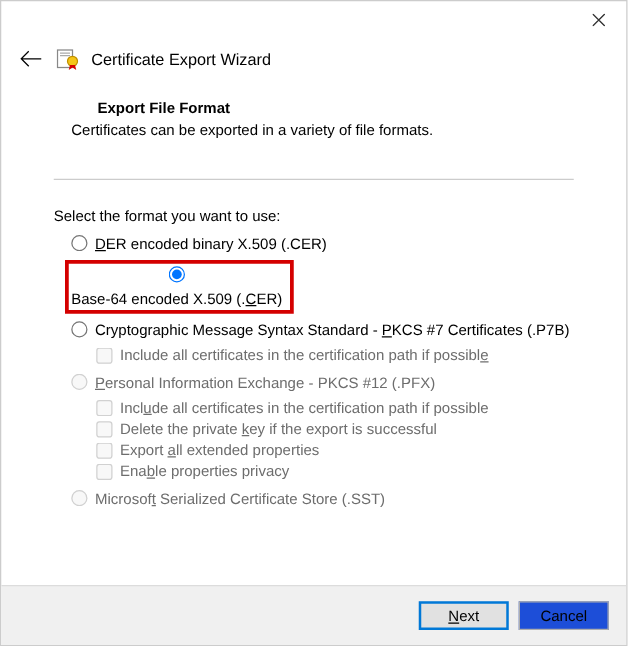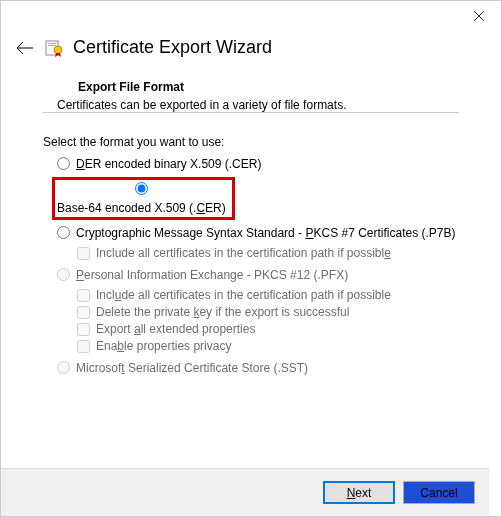--- a/index.html
+++ b/index.html
@@ -37,35 +37,35 @@
   }
   .back-arrow {
     width: 20px; height: 20px;
     display: flex; align-items: center; justify-content: center;
     color: #000;
   }
   .cert-icon {
     width: 18px; height: 18px;
   }
   .wizard-title {
-    font-size: 18px;
+    font-size: 13px;
     color: #000;
   }
   .content {
     padding: 10px 42px 0 42px;
   }
   .section-title {
     font-weight: bold;
     font-size: 12px;
     margin-bottom: 4px;
     padding-left: 35px;
   }
   .section-desc {
     padding-left: 14px;
-    margin-bottom: 0;
+    margin-bottom: 32px;
   }
   hr.sep {
     border: none;
     border-top: 1px solid #ccc;
     margin: 0 0 22px 0;
   }
   .prompt {
     margin-bottom: 8px;
     margin-top: 18px;
   }
@@ -96,21 +96,21 @@
     display: inline-flex;
     align-items: center;
     gap: 6px;
     padding: 2px 6px 2px 2px;
     margin-left: -5px;
     flex-direction: column;
   }
   .u { text-decoration: underline; }
   .footer {
     position: absolute;
-    bottom: 0; left: 0; right: 12px;
+    bottom: 0; left: 0; right: 0;
     height: 48px;
     border-top: 1px solid #dcdcdc;
     background: #f0f0f0;
     display: flex;
     justify-content: flex-end;
     align-items: center;
     padding-right: 14px;
     gap: 8px;
   }
   .btn {

